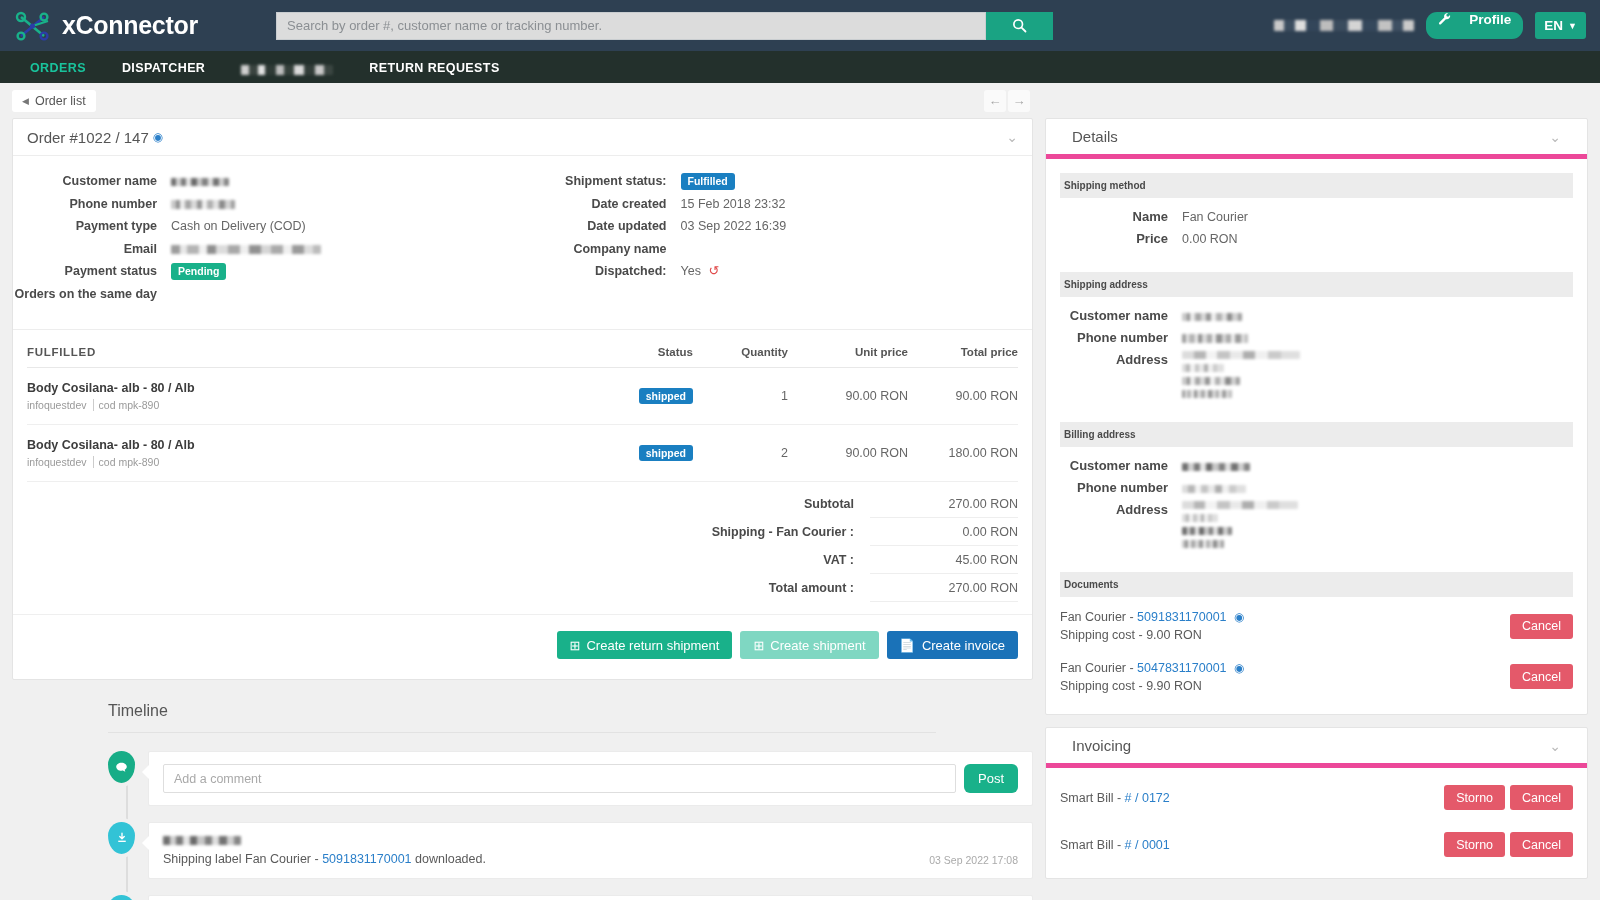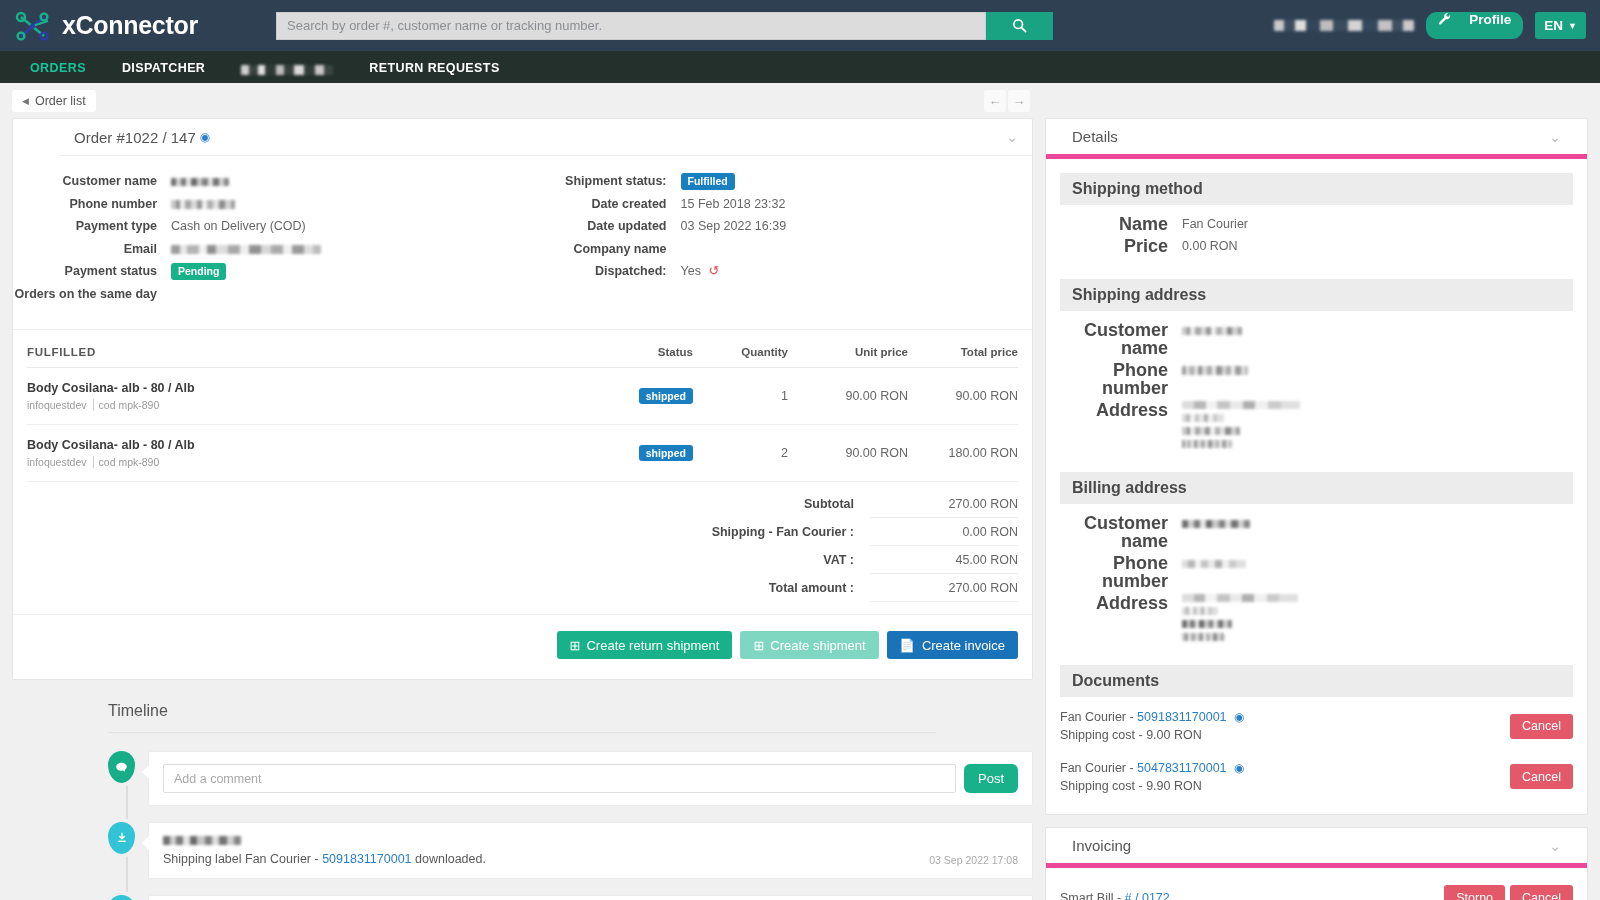--- a/index.html
+++ b/index.html
@@ -77,21 +77,20 @@
   .layout { display: flex; padding: 0 12px; gap: 12px; align-items: flex-start; }
   .col-main { width: 1021px; }
   .col-side { width: 543px; }
 
   .card { background: #fff; border: 1px solid #e4e4e4; border-radius: 2px; }
 
   
   .order-head {
     height: 37px; display: flex; align-items: center; padding: 0 14px;
     border-bottom: 1px solid #ededed;
-    margin-left: 47px;
   }
   .order-title { font-size: 15px; color: #555; font-weight: normal; }
   .target-icon { color: #2a7fc9; font-size: 12px; margin-left: 4px; }
   .chev { margin-left: auto; color: #bbb; font-size: 14px; cursor: pointer; }
 
   .order-body { display: flex; padding: 16px 0 22px 0; }
   .fieldcol { width: 510px; }
   .frow { display: flex; margin-bottom: 4.5px; align-items: flex-start; min-height: 18px; }
   .flabel {
     width: 158px; text-align: right; font-weight: bold; color: #4a4a4a;
@@ -190,26 +189,26 @@
   .tl-time { position: absolute; right: 14px; bottom: 12px; font-size: 10.5px; color: #aaa; }
   .lnk { color: #2a7fc9; text-decoration: none; }
 
   
   .panel-head {
     height: 40px; display: flex; align-items: center; padding: 0 26px;
     border-bottom: 5px solid #ec4899;
   }
   .panel-title { font-size: 15px; color: #555; }
   .sec-head {
-    background: #ececec; padding: 7px 12px; font-size: 16px;
+    background: #ececec; padding: 7px 4px; font-size: 10px;
     font-weight: bold; color: #4a4a4a; margin: 14px 14px 0 14px;
   }
   .sec-body { padding: 10px 14px 6px 14px; }
   .srow { display: flex; margin-bottom: 4px; align-items: flex-start; }
-  .slabel { width: 122px; text-align: right; font-weight: bold; font-size: 18px; color: #4a4a4a; padding-right: 14px; line-height: 18px; }
+  .slabel { width: 122px; text-align: right; font-weight: bold; font-size: 13px; color: #4a4a4a; padding-right: 14px; line-height: 18px; }
   .sval { font-size: 12.5px; color: #666; line-height: 18px; }
 
   .doc-row { display: flex; align-items: center; padding: 7px 14px; }
   .doc-info { flex: 1 1 auto; font-size: 12.5px; color: #5a5a5a; line-height: 1.45; }
   .btn-red {
     background: #e4596a; color: #fff; border: none; border-radius: 3px;
     height: 25px; padding: 0 12px; font-size: 12.5px; cursor: pointer;
     font-family: "Liberation Sans", sans-serif;
   }
   .inv-row { display: flex; align-items: center; padding: 11px 14px; }

